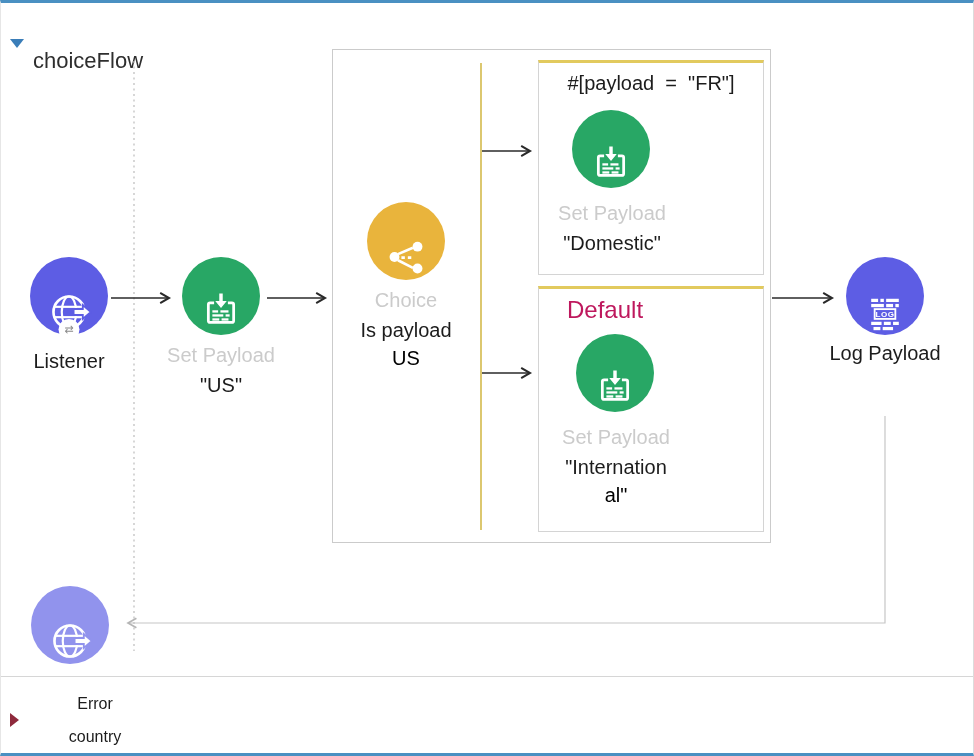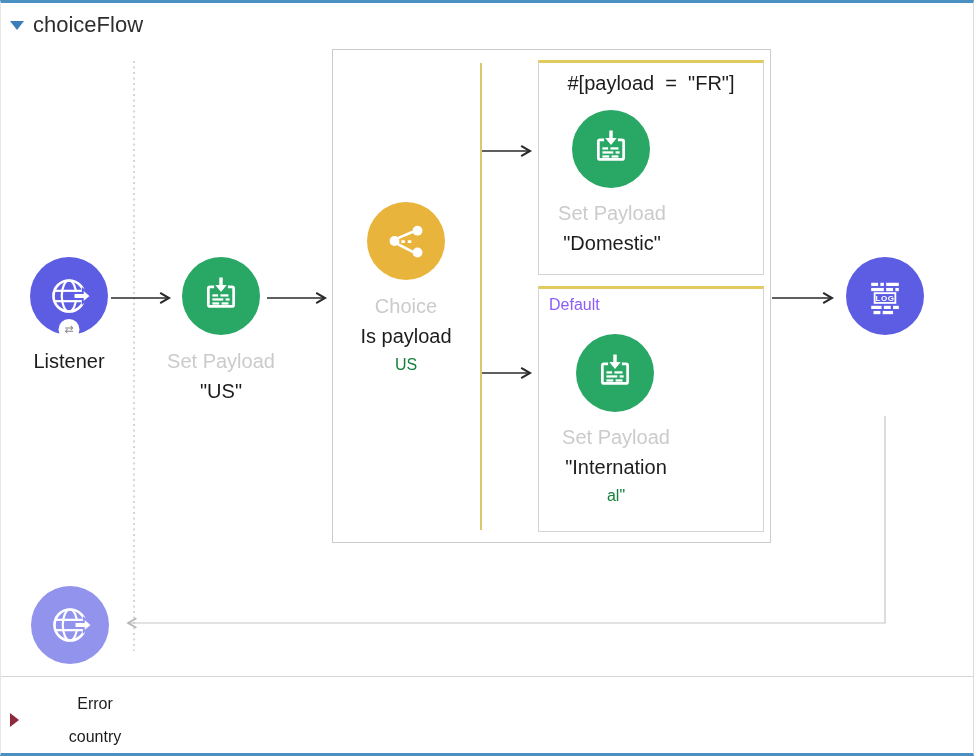--- a/index.html
+++ b/index.html
@@ -7,42 +7,42 @@
   .canvas {
     position: relative; width: 974px; height: 756px; background: #ffffff;
     border-top: 3px solid #4a90c2; border-bottom: 3px solid #4a90c2;
     border-left: 1px solid #e6e6e6; border-right: 1px solid #dcdcdc;
     overflow: hidden; color: #1c1c1c;
   }
   .overlay { position: absolute; left: 0; top: 0; width: 974px; height: 756px; pointer-events: none; z-index: 6; }
 
   .flow-header { position: absolute; left: 9px; top: 9px; display: flex; align-items: center; gap: 9px; z-index: 3; }
   .tri-down { width: 0; height: 0; border-left: 7px solid transparent; border-right: 7px solid transparent; border-top: 9px solid #3a7db8; cursor: pointer; }
-  .flow-title { font-size: 22px; color: #2e2e2e; }
+  .flow-title { font-size: 22px; color: #2e2e2e; margin-top: 36px; }
 
   .scope-box { position: absolute; left: 331px; top: 46px; width: 439px; height: 494px; border: 1px solid #cbcbcb; background: #ffffff; z-index: 1; }
 
   .route-box { position: absolute; width: 226px; border: 1px solid #d4d4d4; border-top: 3px solid #e2ca5e; background: #ffffff; z-index: 2; }
   .route-when { left: 537px; top: 57px; height: 215px; }
   .route-default { left: 537px; top: 283px; height: 246px; }
   .condition { margin-top: 9px; text-align: center; font-size: 20px; white-space: pre; color: #1c1c1c; }
-  .default-label { margin: 7px 0 0 10px; font-size: 16px; color: #8b5cf6; }
-
-  .node-circle { width: 78px; height: 78px; border-radius: 50%; display: flex; align-items: center; justify-content: center; position: relative; cursor: pointer; z-index: 4; }
+  .default-label { margin: 7px 0 0 28px; font-size: 24px; color: #be185d; }
+
+  .node-circle { width: 78px; height: 78px; border-radius: 50%; display: flex; align-items: flex-end; justify-content: center; position: relative; cursor: pointer; z-index: 4; }
   .c-purple { background: #5d5de4; }
   .c-green  { background: #28a765; }
   .c-amber  { background: #e9b43c; }
   .c-lpurple{ background: #9193ed; }
 
   .node { position: absolute; text-align: center; z-index: 4; }
   .node .node-circle { margin: 0 auto; }
-  .lbl-gray { color: #cbcbcb; font-size: 20px; margin-top: 15px; }
+  .lbl-gray { color: #cbcbcb; font-size: 20px; margin-top: 9px; }
   .lbl-dark { color: #1c1c1c; font-size: 20px; margin-top: 7px; }
   .lbl-name { color: #1c1c1c; font-size: 20px; margin-top: 15px; }
-  .doc-line { color: #15803d; font-size: 16px; line-height: 33px; }
+  .doc-line { color: #000000; font-size: 20px; line-height: 33px; }
 
   .notch { position: absolute; left: 50%; bottom: -5px; transform: translateX(-50%); width: 21px; height: 21px;
            background: #ffffff; border-radius: 50%; display: flex; align-items: center; justify-content: center;
            font-size: 11px; color: #8a8a8a; }
 
   .inbox-circle { position: absolute; }
   .route-labels { position: absolute; text-align: center; }
 
   .divider { position: absolute; left: 0; top: 673px; width: 974px; height: 1px; background: #d6d6d6; z-index: 2; }
   .error-label { position: absolute; left: 28px; top: 684px; width: 132px; text-align: center; font-size: 16px; line-height: 33px; color: #1c1c1c; z-index: 3; }
@@ -181,20 +181,21 @@
         <rect x="29" y="13" width="3" height="2.8" fill="#ffffff"></rect>
         <rect x="11" y="17.5" width="18" height="8.5" fill="none" stroke="#ffffff" stroke-width="1.6"></rect>
         <text x="20" y="24.4" text-anchor="middle" font-size="7" font-weight="bold" fill="#ffffff" font-family="Liberation Sans, sans-serif" letter-spacing="0.5">LOG</text>
         <rect x="8" y="28.5" width="9" height="2.8" fill="#ffffff"></rect>
         <rect x="19" y="28.5" width="6" height="2.8" fill="#ffffff"></rect>
         <rect x="27" y="28.5" width="5" height="2.8" fill="#ffffff"></rect>
         <rect x="10" y="33" width="6" height="2.8" fill="#ffffff"></rect>
         <rect x="18" y="33" width="9" height="2.8" fill="#ffffff"></rect>
       </svg>
     </div>
+    <div class="lbl-dark">Log Payload</div>
   </div>
 
   <div class="node" style="left:30px; top:583px; width:78px;">
     <div class="node-circle c-lpurple">
       <svg width="46" height="46" viewBox="-20 -20 40 40">
         <circle cx="0" cy="0" r="13.5" fill="none" stroke="#ffffff" stroke-width="2.3"></circle>
         <ellipse cx="0" cy="0" rx="6.3" ry="13.5" fill="none" stroke="#ffffff" stroke-width="1.9"></ellipse>
         <line x1="-12.8" y1="-4.5" x2="12.8" y2="-4.5" stroke="#ffffff" stroke-width="1.9"></line>
         <line x1="-12.8" y1="4.5" x2="12.8" y2="4.5" stroke="#ffffff" stroke-width="1.9"></line>
         <polygon points="4,-2.6 12,-2.6 12,-6 19,0 12,6 12,2.6 4,2.6" fill="#ffffff" stroke="#9193ed" stroke-width="1.6"></polygon>

